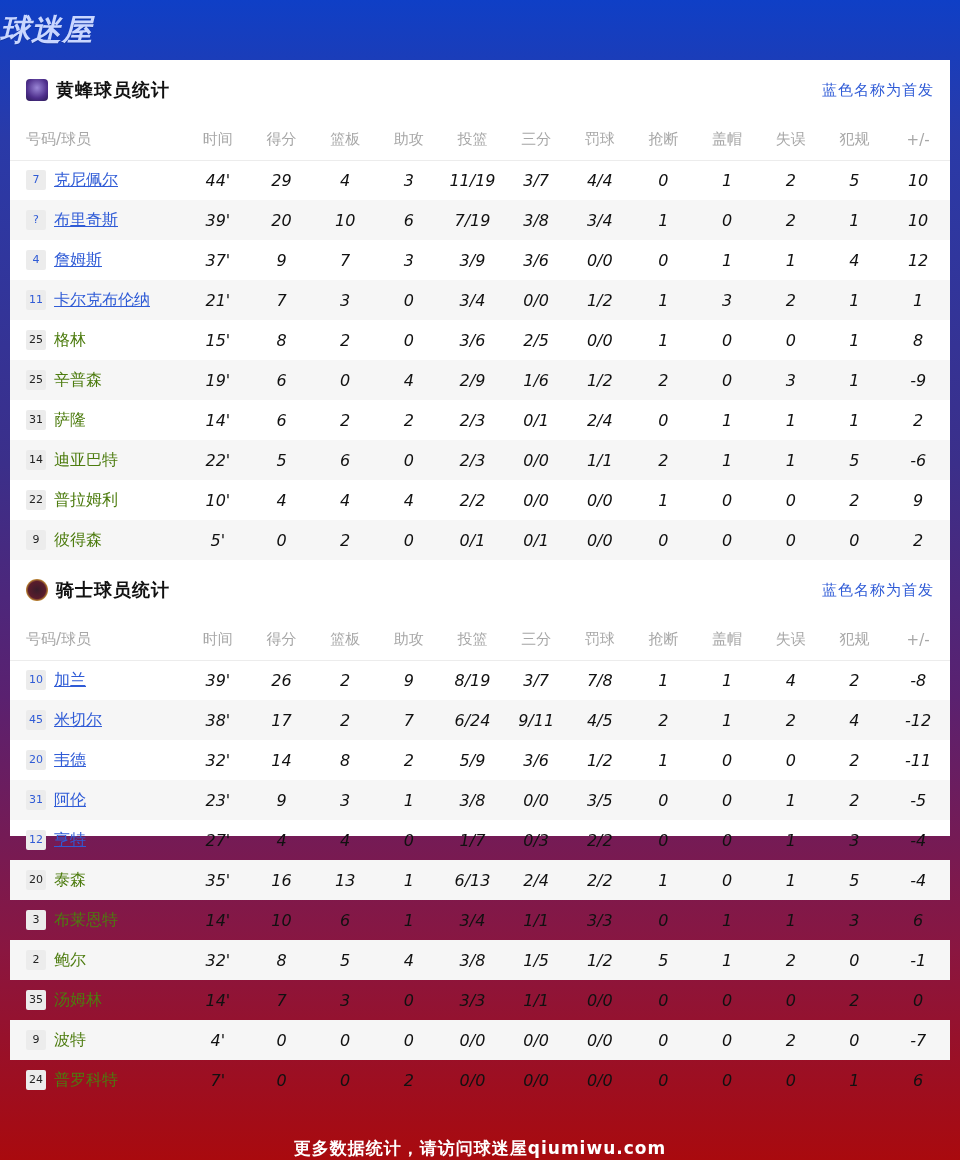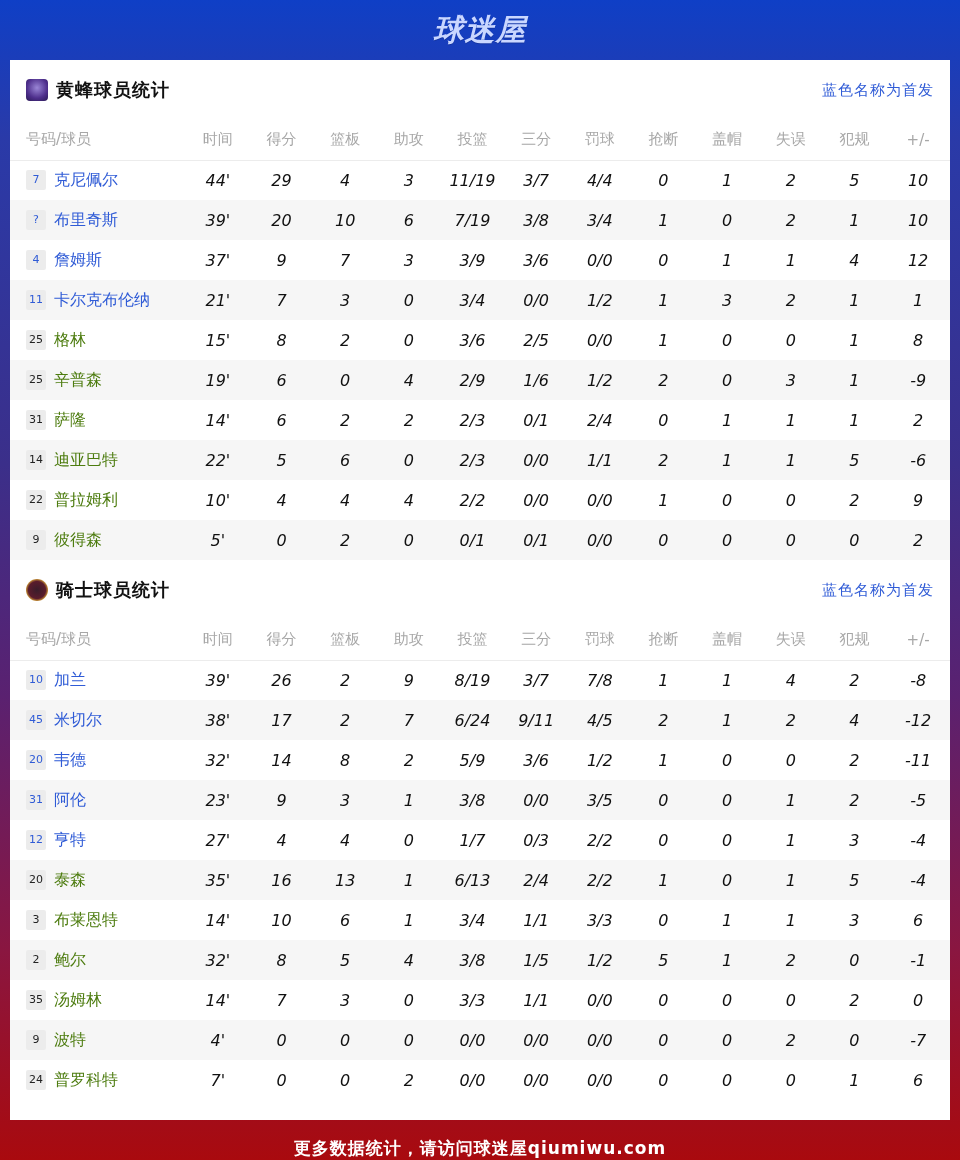--- a/index.html
+++ b/index.html
@@ -5,29 +5,29 @@
   * { box-sizing: border-box; margin: 0; padding: 0; }
   html, body { width: 960px; height: 1160px; }
   body {
     font-family: "DejaVu Sans", "Liberation Sans", sans-serif;
     background: linear-gradient(180deg, #0f3fc6 0%, #2a3aa8 12%, #3b2f8a 40%, #5a2170 60%, #8a1640 82%, #a90a0e 100%);
     position: relative;
     overflow: hidden;
   }
   .topbar {
     height: 60px;
-    display: flex; align-items: center; justify-content: center;
+    display: flex; align-items: center; justify-content: flex-start;
   }
   .logo {
     font-size: 30px; font-weight: bold; font-style: italic;
     color: #c9d6ff; letter-spacing: 1px;
     text-shadow: 0 1px 0 rgba(0,0,0,0.15);
   }
   .card {
-    position: absolute; left: 10px; top: 60px; width: 940px; height: 1060px;
+    position: absolute; left: 10px; top: 60px; width: 940px; height: 776px;
     background: #ffffff;
   }
   .section-head {
     height: 60px; display: flex; align-items: center; justify-content: space-between;
     padding: 0 16px 0 16px;
   }
   .team { display: flex; align-items: center; }
   .team-logo {
     width: 22px; height: 22px; border-radius: 50%; margin-right: 8px;
   }
@@ -48,21 +48,21 @@
   tr.row:nth-child(even) td { background: #f6f6f6; }
   td.name-cell { text-align: left; padding-left: 16px; font-style: normal; }
   .jersey {
     display: inline-block; width: 20px; height: 20px; margin-right: 8px;
     background: #ececec; border-radius: 2px; font-size: 11px;
     text-align: center; line-height: 20px; font-style: normal; color: #222;
     vertical-align: middle;
   }
   .starter .jersey { color: #2f5bd6; }
   .pname { font-size: 16px; color: #4d7c0f; vertical-align: middle; }
-  .starter .pname { color: #2f5bd6; }
+  .starter .pname { color: #2f5bd6; text-decoration: underline; }
   .footer {
     position: absolute; left: 0; top: 1120px; width: 960px; height: 40px;
     display: flex; align-items: flex-end; justify-content: center;
     color: #ffffff; font-size: 17px; font-weight: bold; letter-spacing: 1px;
   }
 </style>
 </head>
 <body>
 
 <div class="topbar">

